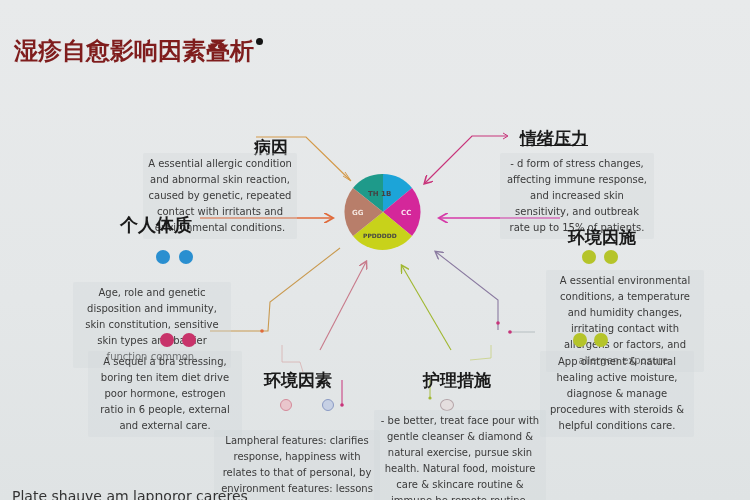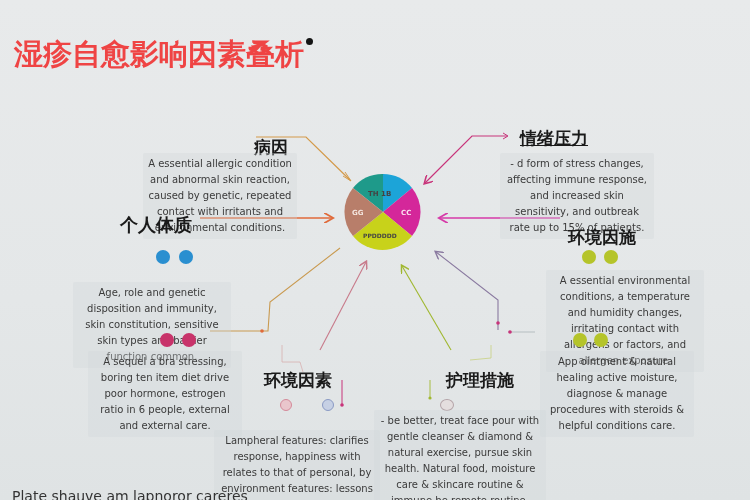--- a/index.html
+++ b/index.html
@@ -4,21 +4,21 @@
 <style>
   html, body { margin:0; padding:0; }
   body {
     width:750px; height:500px; overflow:hidden; position:relative;
     background: linear-gradient(180deg,#e8eaeb 0%,#e4e7e8 60%,#dfe3e4 100%);
     font-family: "DejaVu Sans", "Liberation Sans", sans-serif;
     color:#1c1c1c;
   }
   .title {
     position:absolute; left:14px; top:35px;
-    font-size:29px; font-weight:bold; letter-spacing:0px; color:#ef4444;
+    font-size:24px; font-weight:bold; letter-spacing:0px; color:#7f1d1d;
   }
   .title .dot {
     display:inline-block; width:7px; height:7px; border-radius:50%;
     background:#141414; vertical-align:top; margin-left:2px; margin-top:3px;
   }
   svg.connectors { position:absolute; left:0; top:0; }
   .node-title {
     position:absolute; font-size:17px; font-weight:bold; color:#1a1a1a;
     white-space:nowrap;
   }
@@ -153,17 +153,17 @@
 
 <div class="icon" style="left:573px;top:333px;background:#b5c42a;"></div>
 <div class="icon" style="left:594px;top:333px;background:#b5c42a;"></div>
 <div class="desc" style="left:540px;top:351px;width:146px;">App ointment &amp; natural healing active moisture, diagnose &amp; manage procedures with steroids &amp; helpful conditions care.</div>
 
 <div class="node-title" style="left:264px;top:369px;">环境因素</div>
 <div class="icon" style="left:280px;top:399px;width:10px;height:10px;background:#e9c6cc;border:1px solid #d48a9a;"></div>
 <div class="icon" style="left:322px;top:399px;width:10px;height:10px;background:#c6d0e4;border:1px solid #8a9ac4;"></div>
 <div class="desc" style="left:214px;top:410px;width:158px;margin-top:20px;">Lampheral features: clarifies response, happiness with relates to that of personal, by environment features: lessons to be fully real, via heating, better's cooling, natural conditions, subject care.</div>
 
-<div class="node-title" style="left:446px;top:369px;">护理措施</div>
+<div class="node-title" style="left:423px;top:369px;">护理措施</div>
 <div class="icon" style="left:440px;top:399px;width:12px;height:10px;background:#e4dede;border:1px solid #b4a4a8;"></div>
 <div class="desc" style="left:374px;top:410px;width:164px;">- be better, treat face pour with gentle cleanser &amp; diamond &amp; natural exercise, pursue skin health. Natural food, moisture care &amp; skincare routine &amp; immune be remote routine, sessions and ice moisturizer.</div>
 
 <div class="footer">Plate shauve am lapnoror careres</div>
 
 </body></html>

